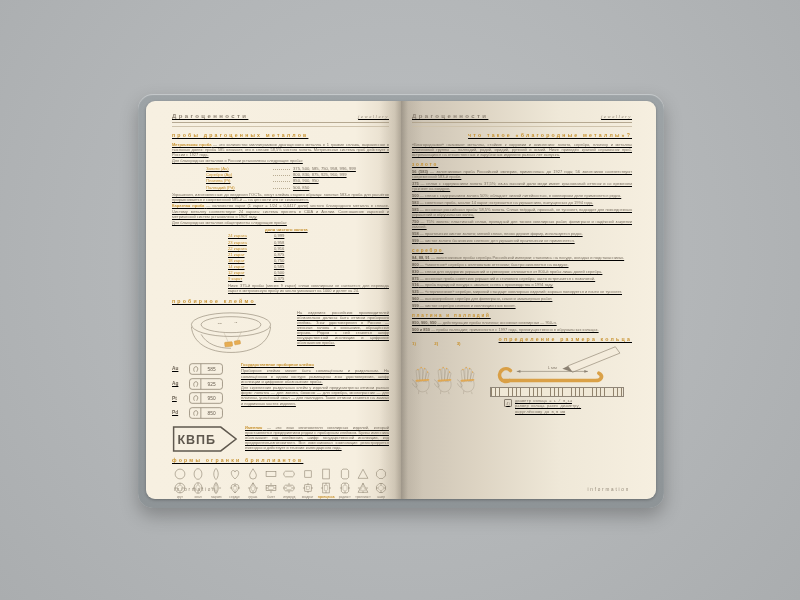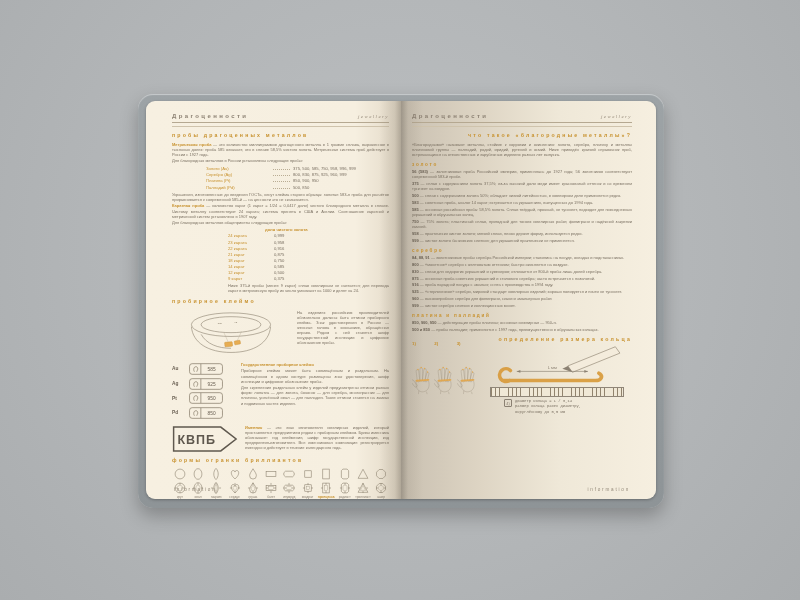--- a/index.html
+++ b/index.html
@@ -4,21 +4,21 @@
 <style>
   html,body{margin:0;padding:0;}
   body{width:800px;height:600px;overflow:hidden;
        background:radial-gradient(circle at 50% 42%, #bcbfc1 0%, #b2b5b7 60%, #aaadaf 100%);
        font-family:"Liberation Sans", sans-serif;}
   .book{position:absolute;left:138px;top:94px;width:526px;height:414px;
         background:linear-gradient(180deg,#9da3a6,#8e9497);border-radius:15px;
         box-shadow:0 8px 18px rgba(0,0,0,.25), inset 0 1px 1px rgba(255,255,255,.45);}
   .pages{position:absolute;inset:7px 8px 9px 8px;display:flex;border-radius:9px;overflow:hidden;
          box-shadow:0 1px 3px rgba(0,0,0,.28);}
-  .page{position:relative;width:50%;height:100%;box-sizing:border-box;overflow:hidden;}
+  .page{position:relative;width:50%;height:100%;box-sizing:border-box;overflow:hidden;text-decoration:underline;}
   .page.left{background:linear-gradient(90deg,#f7f0e1 0%, #f6efe0 82%, #e2d8c6 100%);
              padding:12px 12px 12px 26px;}
   .page.right{background:linear-gradient(90deg,#c9c0b1 0%, #ddd4c3 30%, #efe8d8 62%, #f6efe0 100%);
               padding:12px 24px 12px 11px;}
   .phead{display:flex;justify-content:space-between;align-items:baseline;}
   .ptitle{font-size:6px;font-weight:bold;letter-spacing:2.4px;color:#8d8274;}
   .pcorner{font-family:"Liberation Serif", serif;font-style:italic;font-size:5px;
            letter-spacing:1.4px;color:#988d7d;}
   .hr{height:2.6px;border-top:1px solid #b5a891;border-bottom:.6px solid #cfc3ac;margin:3px 0 5px;}
   .sec{font-size:5.2px;font-weight:bold;letter-spacing:2.2px;color:#c8922f;margin:5px 0 4px;}

